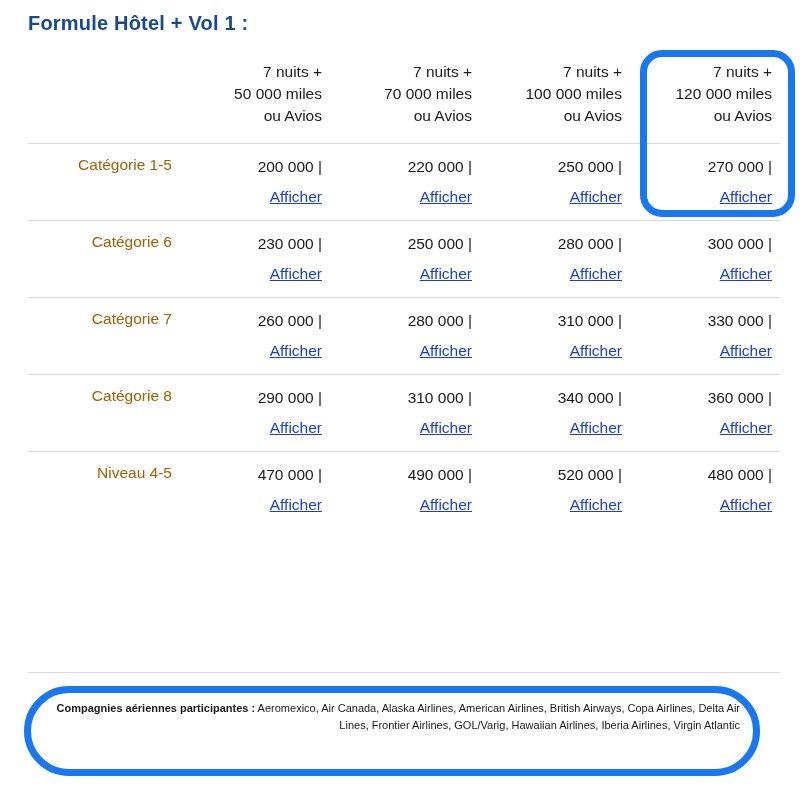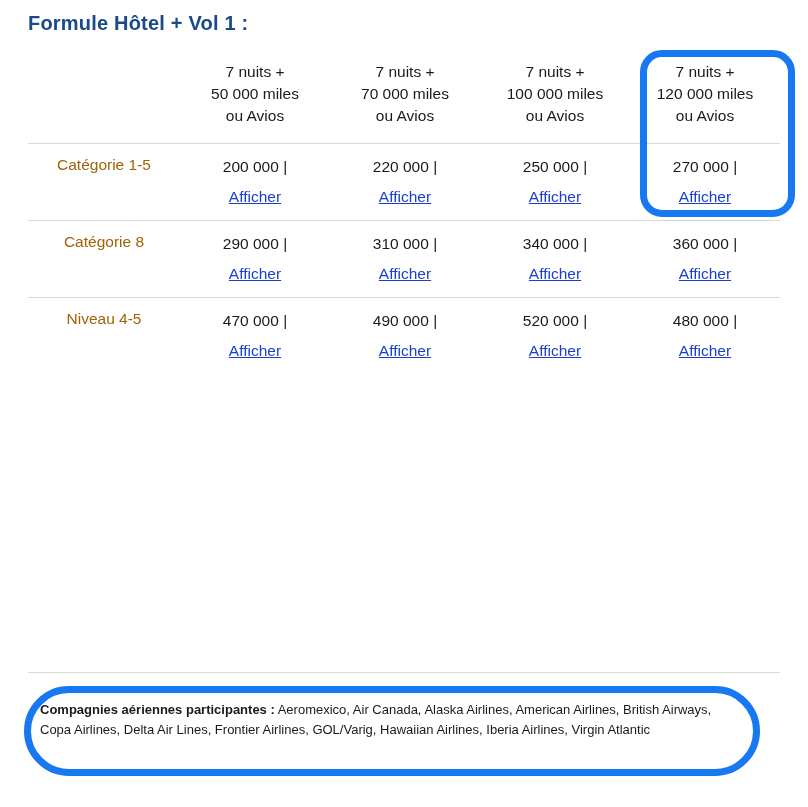--- a/index.html
+++ b/index.html
@@ -33,21 +33,21 @@
   table.offers {
     position: absolute;
     left: 28px;
     top: 48px;
     width: 752px;
     border-collapse: collapse;
     table-layout: fixed;
   }
   table.offers td, table.offers th {
     vertical-align: top;
-    text-align: center;
+    text-align: right;
     padding: 12px 8px 14px 8px;
     font-size: 15.5px;
     font-weight: normal;
     border-top: 1px solid #d8d8d8;
   }
   table.offers tr.header-row th {
     border-top: none;
     padding-top: 13px;
     padding-bottom: 16px;
   }
@@ -95,23 +95,24 @@
     height: 90px;
     border: 7px solid #1877f2;
     border-radius: 45px;
     box-sizing: border-box;
   }
   .footer-text {
     position: absolute;
     left: 40px;
     top: 700px;
     width: 700px;
-    font-size: 13px;
+    font-size: 11px;
     line-height: 1.55;
     color: #1a1a1a;
+    text-align: right;
   }
   .footer-text b { font-weight: bold; }
   .divider-bottom {
     position: absolute;
     left: 28px;
     top: 672px;
     width: 752px;
     height: 1px;
     background: #d8d8d8;
   }
@@ -169,21 +170,59 @@
         <td>
           <span class="cell-amount">250 000 |</span>
           <a class="cell-link">Afficher</a>
         </td>
         <td>
           <span class="cell-amount">270 000 |</span>
           <a class="cell-link">Afficher</a>
         </td>
       </tr>
 
-
+      <tr>
+        <td class="rowlabel">Catégorie 6</td>
+        <td>
+          <span class="cell-amount">230 000 |</span>
+          <a class="cell-link">Afficher</a>
+        </td>
+        <td>
+          <span class="cell-amount">250 000 |</span>
+          <a class="cell-link">Afficher</a>
+        </td>
+        <td>
+          <span class="cell-amount">280 000 |</span>
+          <a class="cell-link">Afficher</a>
+        </td>
+        <td>
+          <span class="cell-amount">300 000 |</span>
+          <a class="cell-link">Afficher</a>
+        </td>
+      </tr>
+
+      <tr>
+        <td class="rowlabel">Catégorie 7</td>
+        <td>
+          <span class="cell-amount">260 000 |</span>
+          <a class="cell-link">Afficher</a>
+        </td>
+        <td>
+          <span class="cell-amount">280 000 |</span>
+          <a class="cell-link">Afficher</a>
+        </td>
+        <td>
+          <span class="cell-amount">310 000 |</span>
+          <a class="cell-link">Afficher</a>
+        </td>
+        <td>
+          <span class="cell-amount">330 000 |</span>
+          <a class="cell-link">Afficher</a>
+        </td>
+      </tr>
 
       <tr>
         <td class="rowlabel">Catégorie 8</td>
         <td>
           <span class="cell-amount">290 000 |</span>
           <a class="cell-link">Afficher</a>
         </td>
         <td>
           <span class="cell-amount">310 000 |</span>
           <a class="cell-link">Afficher</a>

